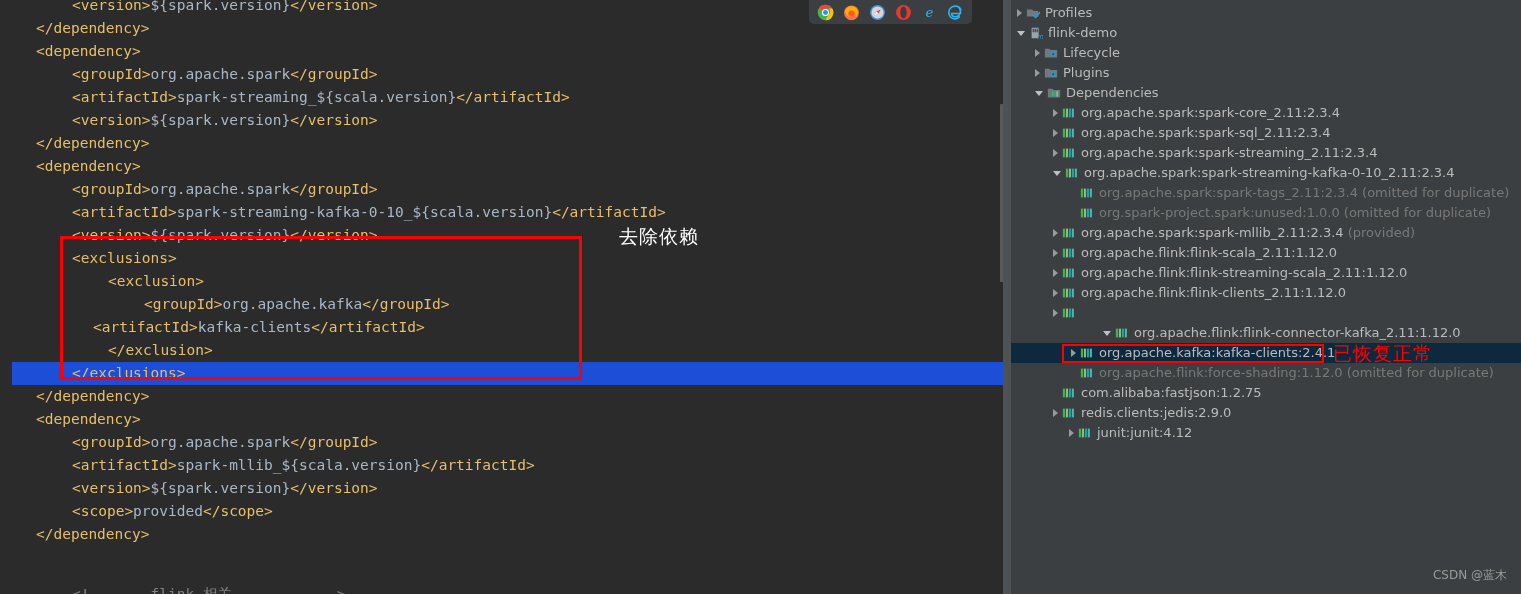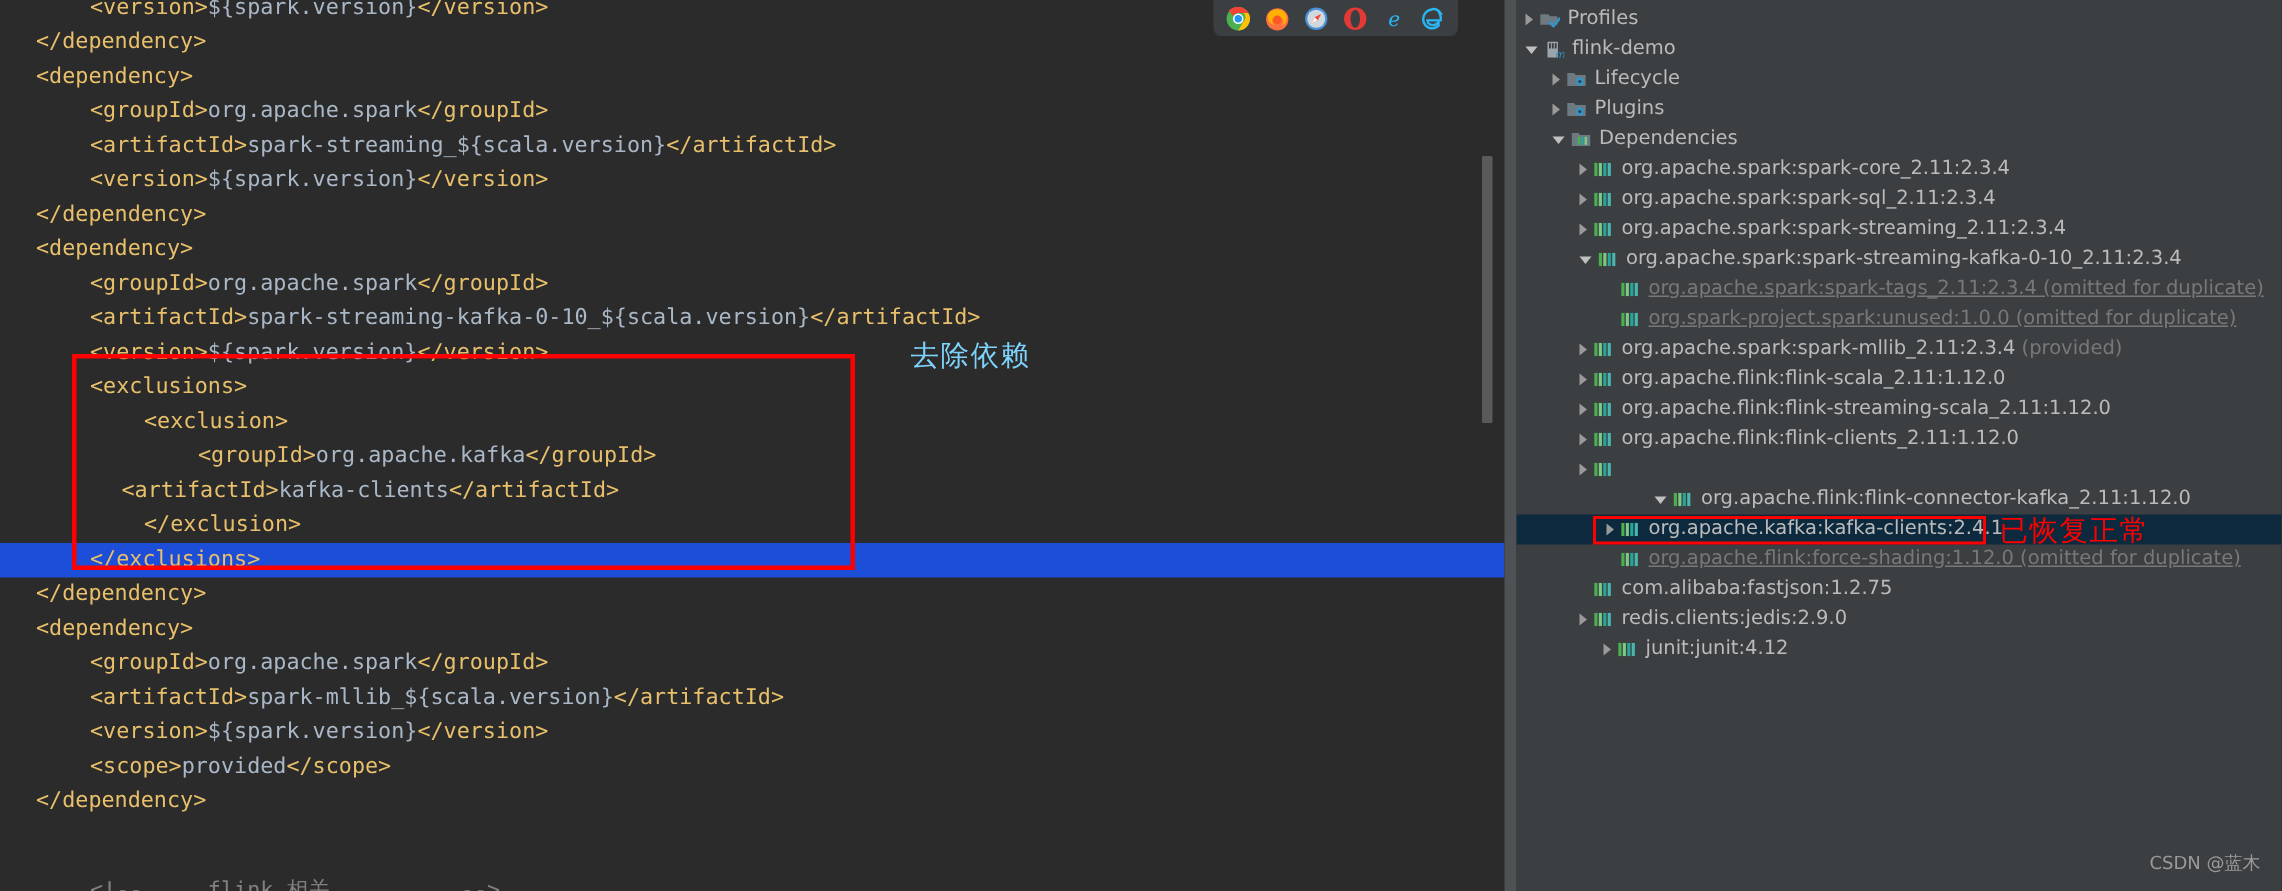--- a/index.html
+++ b/index.html
@@ -11,21 +11,21 @@
   }
   #root {
     position: relative;
     width: 1521px; height: 594px;
     background: #2b2b2b;
   }
 
   
   #editor {
     position: absolute;
-    left: 0; top: 0;
+    left: 12px; top: 0;
     width: 1003px; height: 594px;
     background: #2b2b2b;
     overflow: hidden;
   }
   .code-line {
     position: absolute;
     left: 0;
     width: 1003px;
     height: 23px;
     line-height: 23px;
@@ -75,21 +75,21 @@
     left: 48px; top: 236px;
     width: 522px; height: 144px;
     border: 3px solid #ff0000;
     pointer-events: none;
   }
   #editor-annotation {
     position: absolute;
     left: 607px; top: 224px;
     font-family: "DejaVu Sans", sans-serif;
     font-size: 19px;
-    color: #7dd3fc;
+    color: #ffffff;
     letter-spacing: 1px;
     white-space: nowrap;
   }
 
   
   #bottom-cut-line {
     position: absolute;
     left: 60px; top: 583px;
     font-family: "DejaVu Sans Mono", monospace;
     font-size: 14.5px;
@@ -143,21 +143,21 @@
   }
   .twisty.none { width: 5px; height: 8px; border: none; }
 
   .node-icon { flex: 0 0 auto; margin-right: 5px; display: block; }
 
   .node-label {
     font-family: "DejaVu Sans", sans-serif;
     font-size: 13px;
     color: #bbbbbb;
   }
-  .node-label.dim { color: #787878; text-decoration: underline; }
+  .node-label.dim { color: #787878; }
   .node-label .suffix { color: #787878; }
 
   
   #kafka-clients-callout-box {
     position: absolute;
     left: 1062px; top: 344px;
     width: 262px; height: 19px;
     border: 2px solid #ff0000;
     pointer-events: none;
   }

